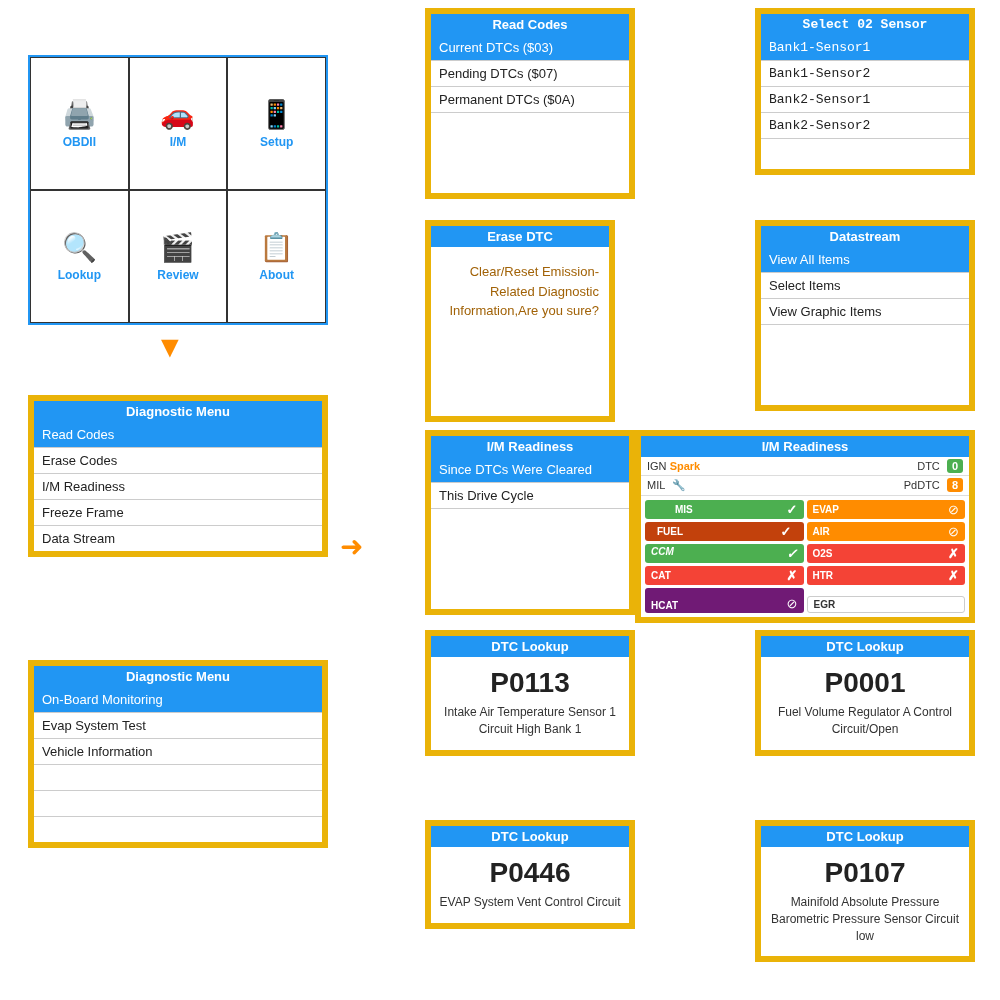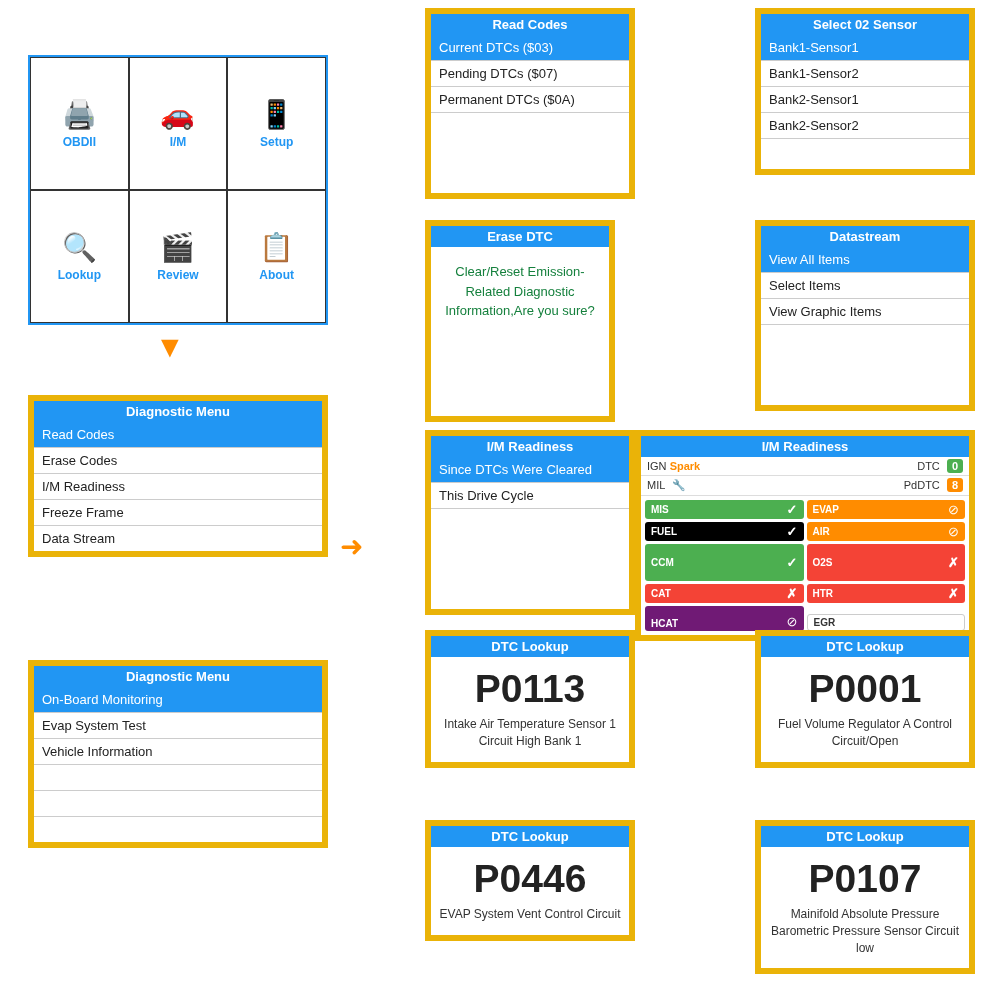--- a/index.html
+++ b/index.html
@@ -109,58 +109,58 @@
       position: absolute;
       left: 28px;
       top: 660px;
       width: 300px;
     }
 
     
     
     .read-codes { left: 425px; top: 8px; width: 210px; }
     
-    .select-o2 { left: 755px; top: 8px; width: 220px; }
+    .select-o2 { left: 755px; top: 8px; width: 220px; font-family: Liberation Mono, monospace; }
     
     .erase-dtc { left: 425px; top: 220px; width: 190px; }
     
     .datastream { left: 755px; top: 220px; width: 220px; }
     
     .im-readiness-small { left: 425px; top: 430px; width: 210px; }
     
     .im-readiness-large { left: 635px; top: 430px; width: 340px; }
     
     .dtc-lookup-1 { left: 425px; top: 630px; width: 210px; }
     
     .dtc-lookup-2 { left: 755px; top: 630px; width: 220px; }
     
     .dtc-lookup-3 { left: 425px; top: 820px; width: 210px; }
     
     .dtc-lookup-4 { left: 755px; top: 820px; width: 220px; }
 
     .dtc-code {
-      font-size: 39px;
+      font-size: 28px;
       font-weight: bold;
       color: #222;
       text-align: center;
       padding: 10px 0 5px 0;
     }
 
     .dtc-desc {
       font-size: 12px;
       color: #333;
       text-align: center;
       padding: 0 8px 12px 8px;
       line-height: 1.4;
     }
 
     .erase-text {
       font-size: 13px;
-      color: #15803d;
-      text-align: center;
+      color: #a16207;
+      text-align: right;
       padding: 15px 10px;
       line-height: 1.5;
     }
   </style>
 </head>
 <body>
 
 <div class="main-menu">
   <div class="menu-grid">
     <div class="menu-cell">
@@ -285,36 +285,36 @@
         <span style="margin-left:4px;">🔧</span>
       </div>
       <div>
         <span style="color:#333;">PdDTC</span>
         <span style="background:#FF8C00; color:#fff; font-weight:bold; padding:1px 5px; border-radius:3px; margin-left:4px;">8</span>
       </div>
     </div>
 
     <div style="display:grid; grid-template-columns:1fr 1fr; gap:3px; padding:4px;">
       <div style="display:flex; align-items:center; justify-content:space-between; background:#4CAF50; border-radius:3px; padding:2px 6px;">
-        <span style="color:#fff; font-weight:bold; font-size:10px;">MIS</span>
+        <span style="color:#fff; font-weight:bold; font-size:10px;margin-left:24px;">MIS</span>
         <span style="color:#fff; font-weight:bold;">✓</span>
       </div>
       <div style="display:flex; align-items:center; justify-content:space-between; background:#FF8C00; border-radius:3px; padding:2px 6px;">
         <span style="color:#fff; font-weight:bold; font-size:10px;">EVAP</span>
         <span style="color:#fff;">⊘</span>
       </div>
-      <div style="display:flex; align-items:center; justify-content:space-between; background:#000000; border-radius:3px; padding:2px 6px;">
+      <div style="display:flex; align-items:center; justify-content:space-between; background:#c2410c; border-radius:3px; padding:2px 12px;">
         <span style="color:#fff; font-weight:bold; font-size:10px;">FUEL</span>
         <span style="color:#fff; font-weight:bold;">✓</span>
       </div>
       <div style="display:flex; align-items:center; justify-content:space-between; background:#FF8C00; border-radius:3px; padding:2px 6px;">
         <span style="color:#fff; font-weight:bold; font-size:10px;">AIR</span>
         <span style="color:#fff;">⊘</span>
       </div>
-      <div style="display:flex; align-items:center; justify-content:space-between; background:#4CAF50; border-radius:3px; padding:11px 6px;">
+      <div style="display:flex; align-items:flex-start; justify-content:space-between; background:#4CAF50; border-radius:3px; padding:2px 6px;font-style:italic;">
         <span style="color:#fff; font-weight:bold; font-size:10px;">CCM</span>
         <span style="color:#fff; font-weight:bold;">✓</span>
       </div>
       <div style="display:flex; align-items:center; justify-content:space-between; background:#f44336; border-radius:3px; padding:2px 6px;">
         <span style="color:#fff; font-weight:bold; font-size:10px;">O2S</span>
         <span style="color:#fff; font-weight:bold;">✗</span>
       </div>
       <div style="display:flex; align-items:center; justify-content:space-between; background:#f44336; border-radius:3px; padding:2px 6px;">
         <span style="color:#fff; font-weight:bold; font-size:10px;">CAT</span>
         <span style="color:#fff; font-weight:bold;">✗</span>

